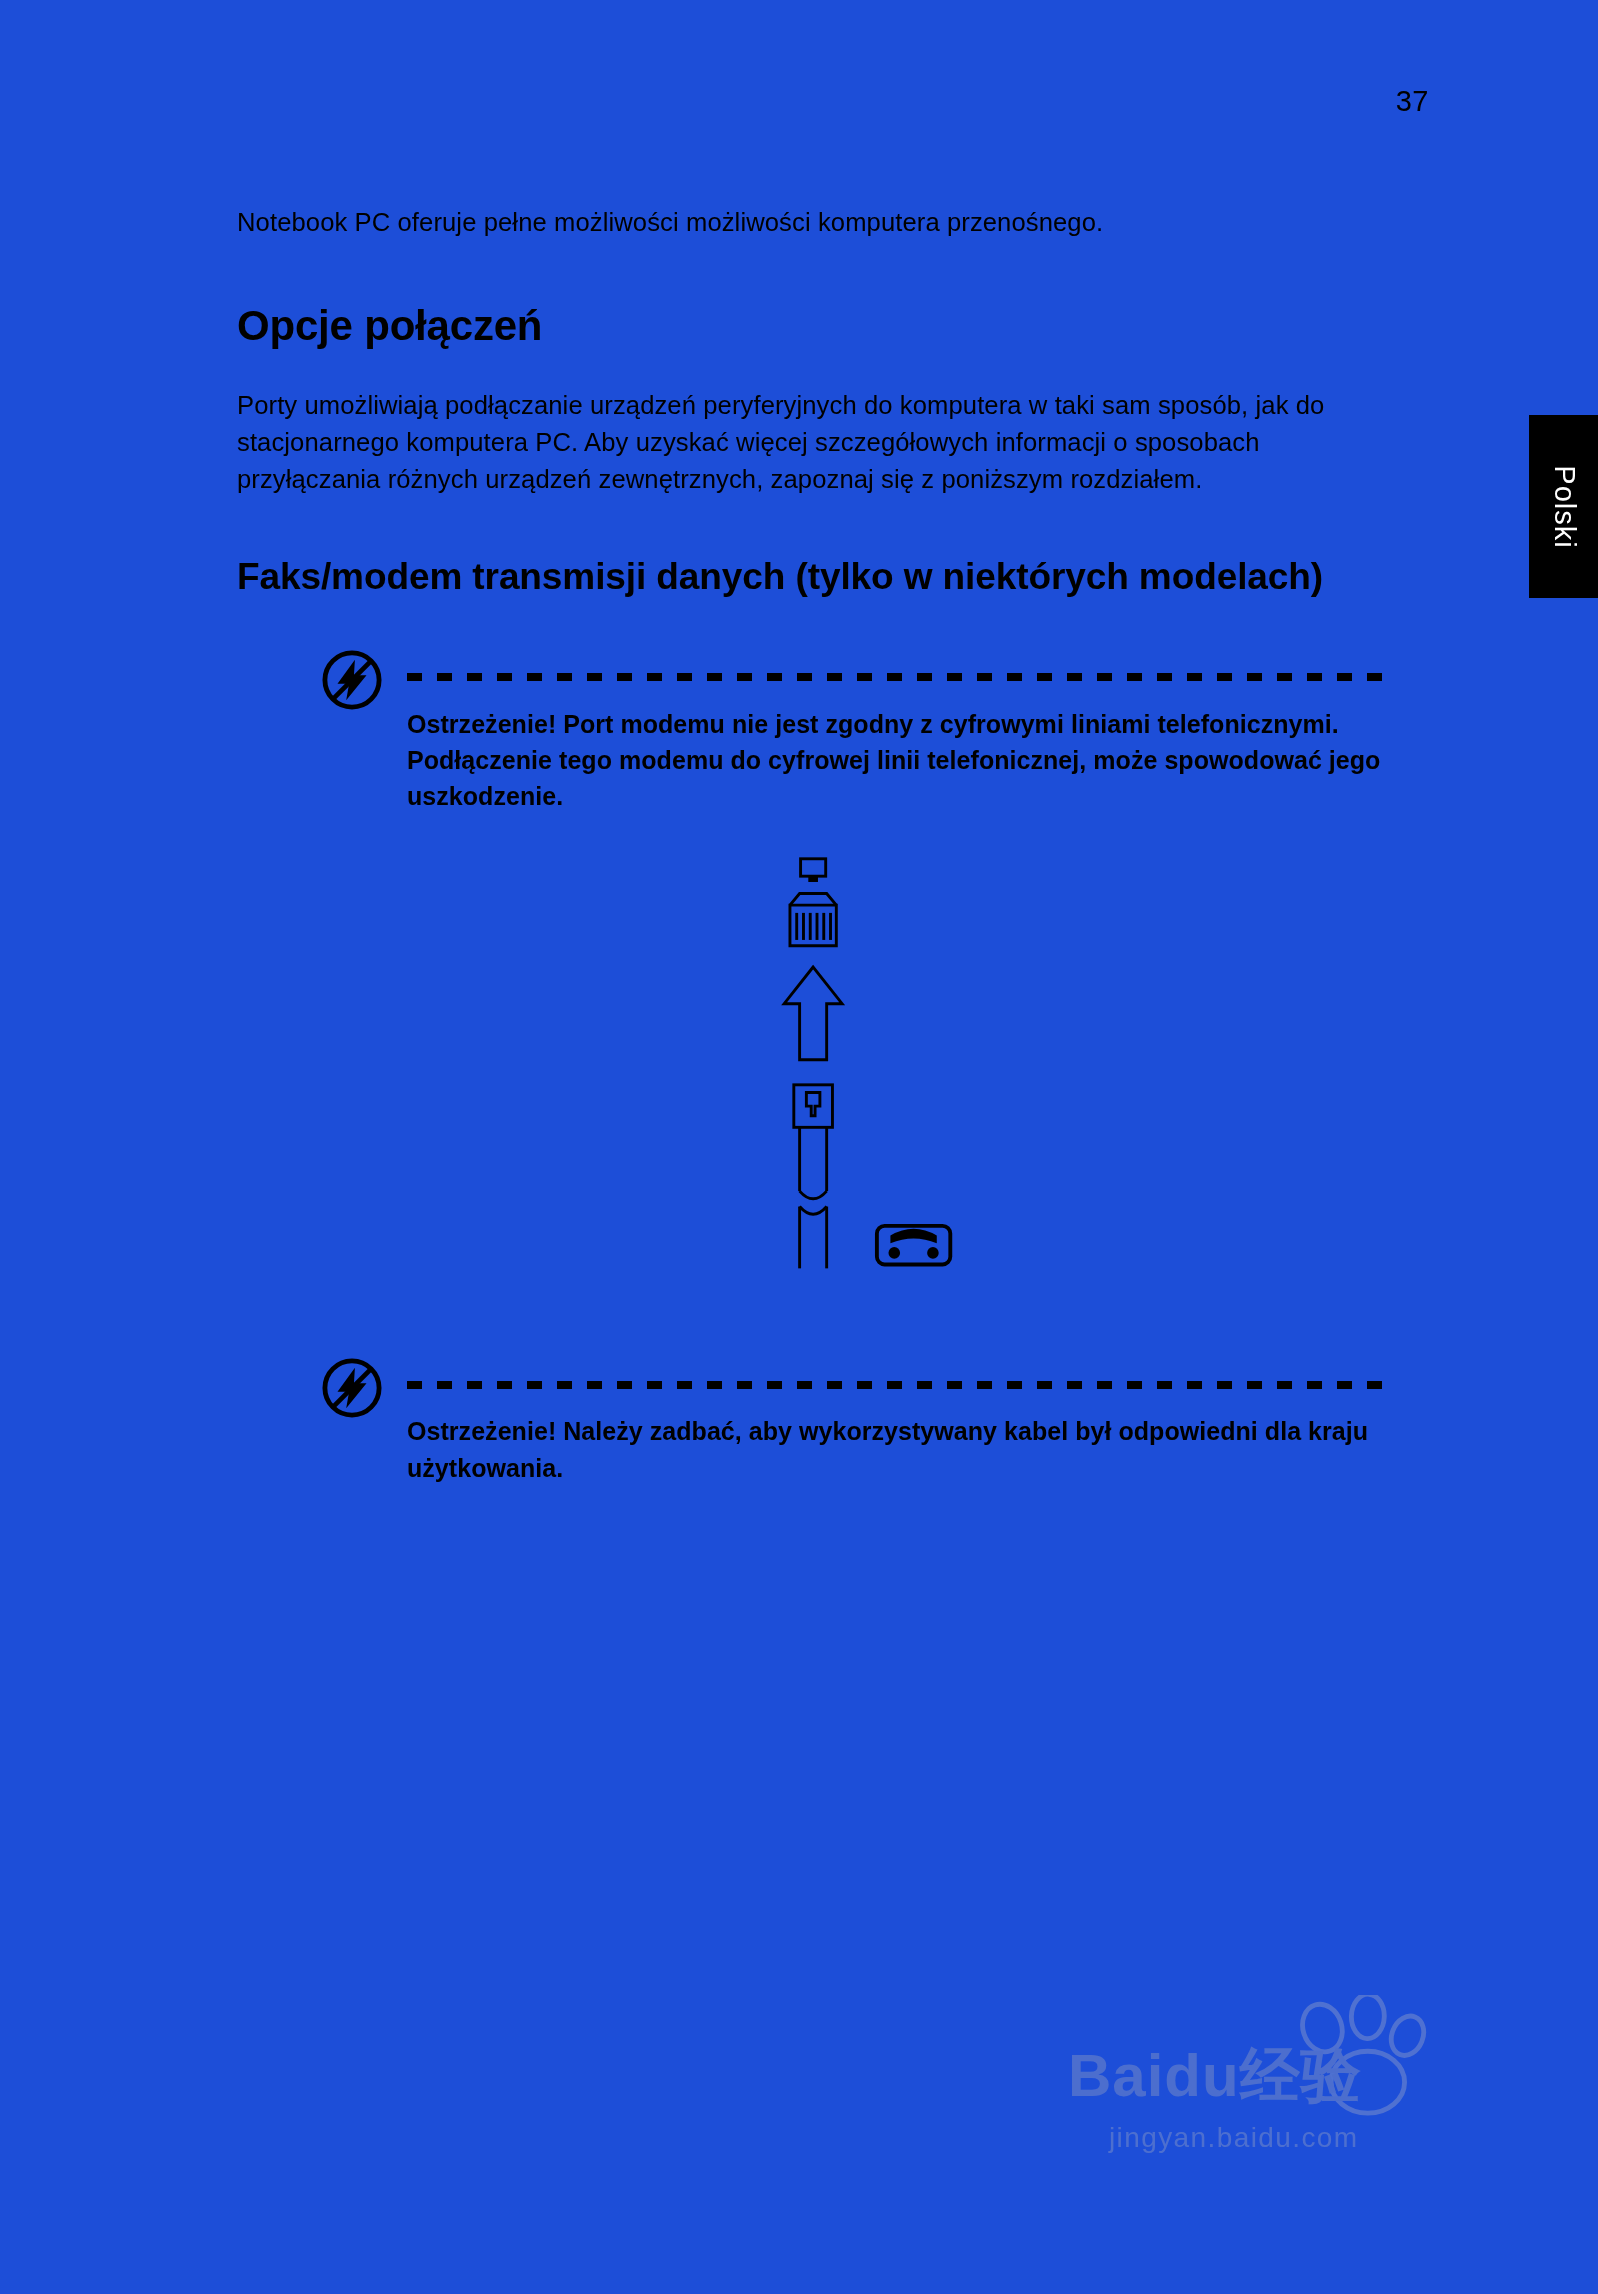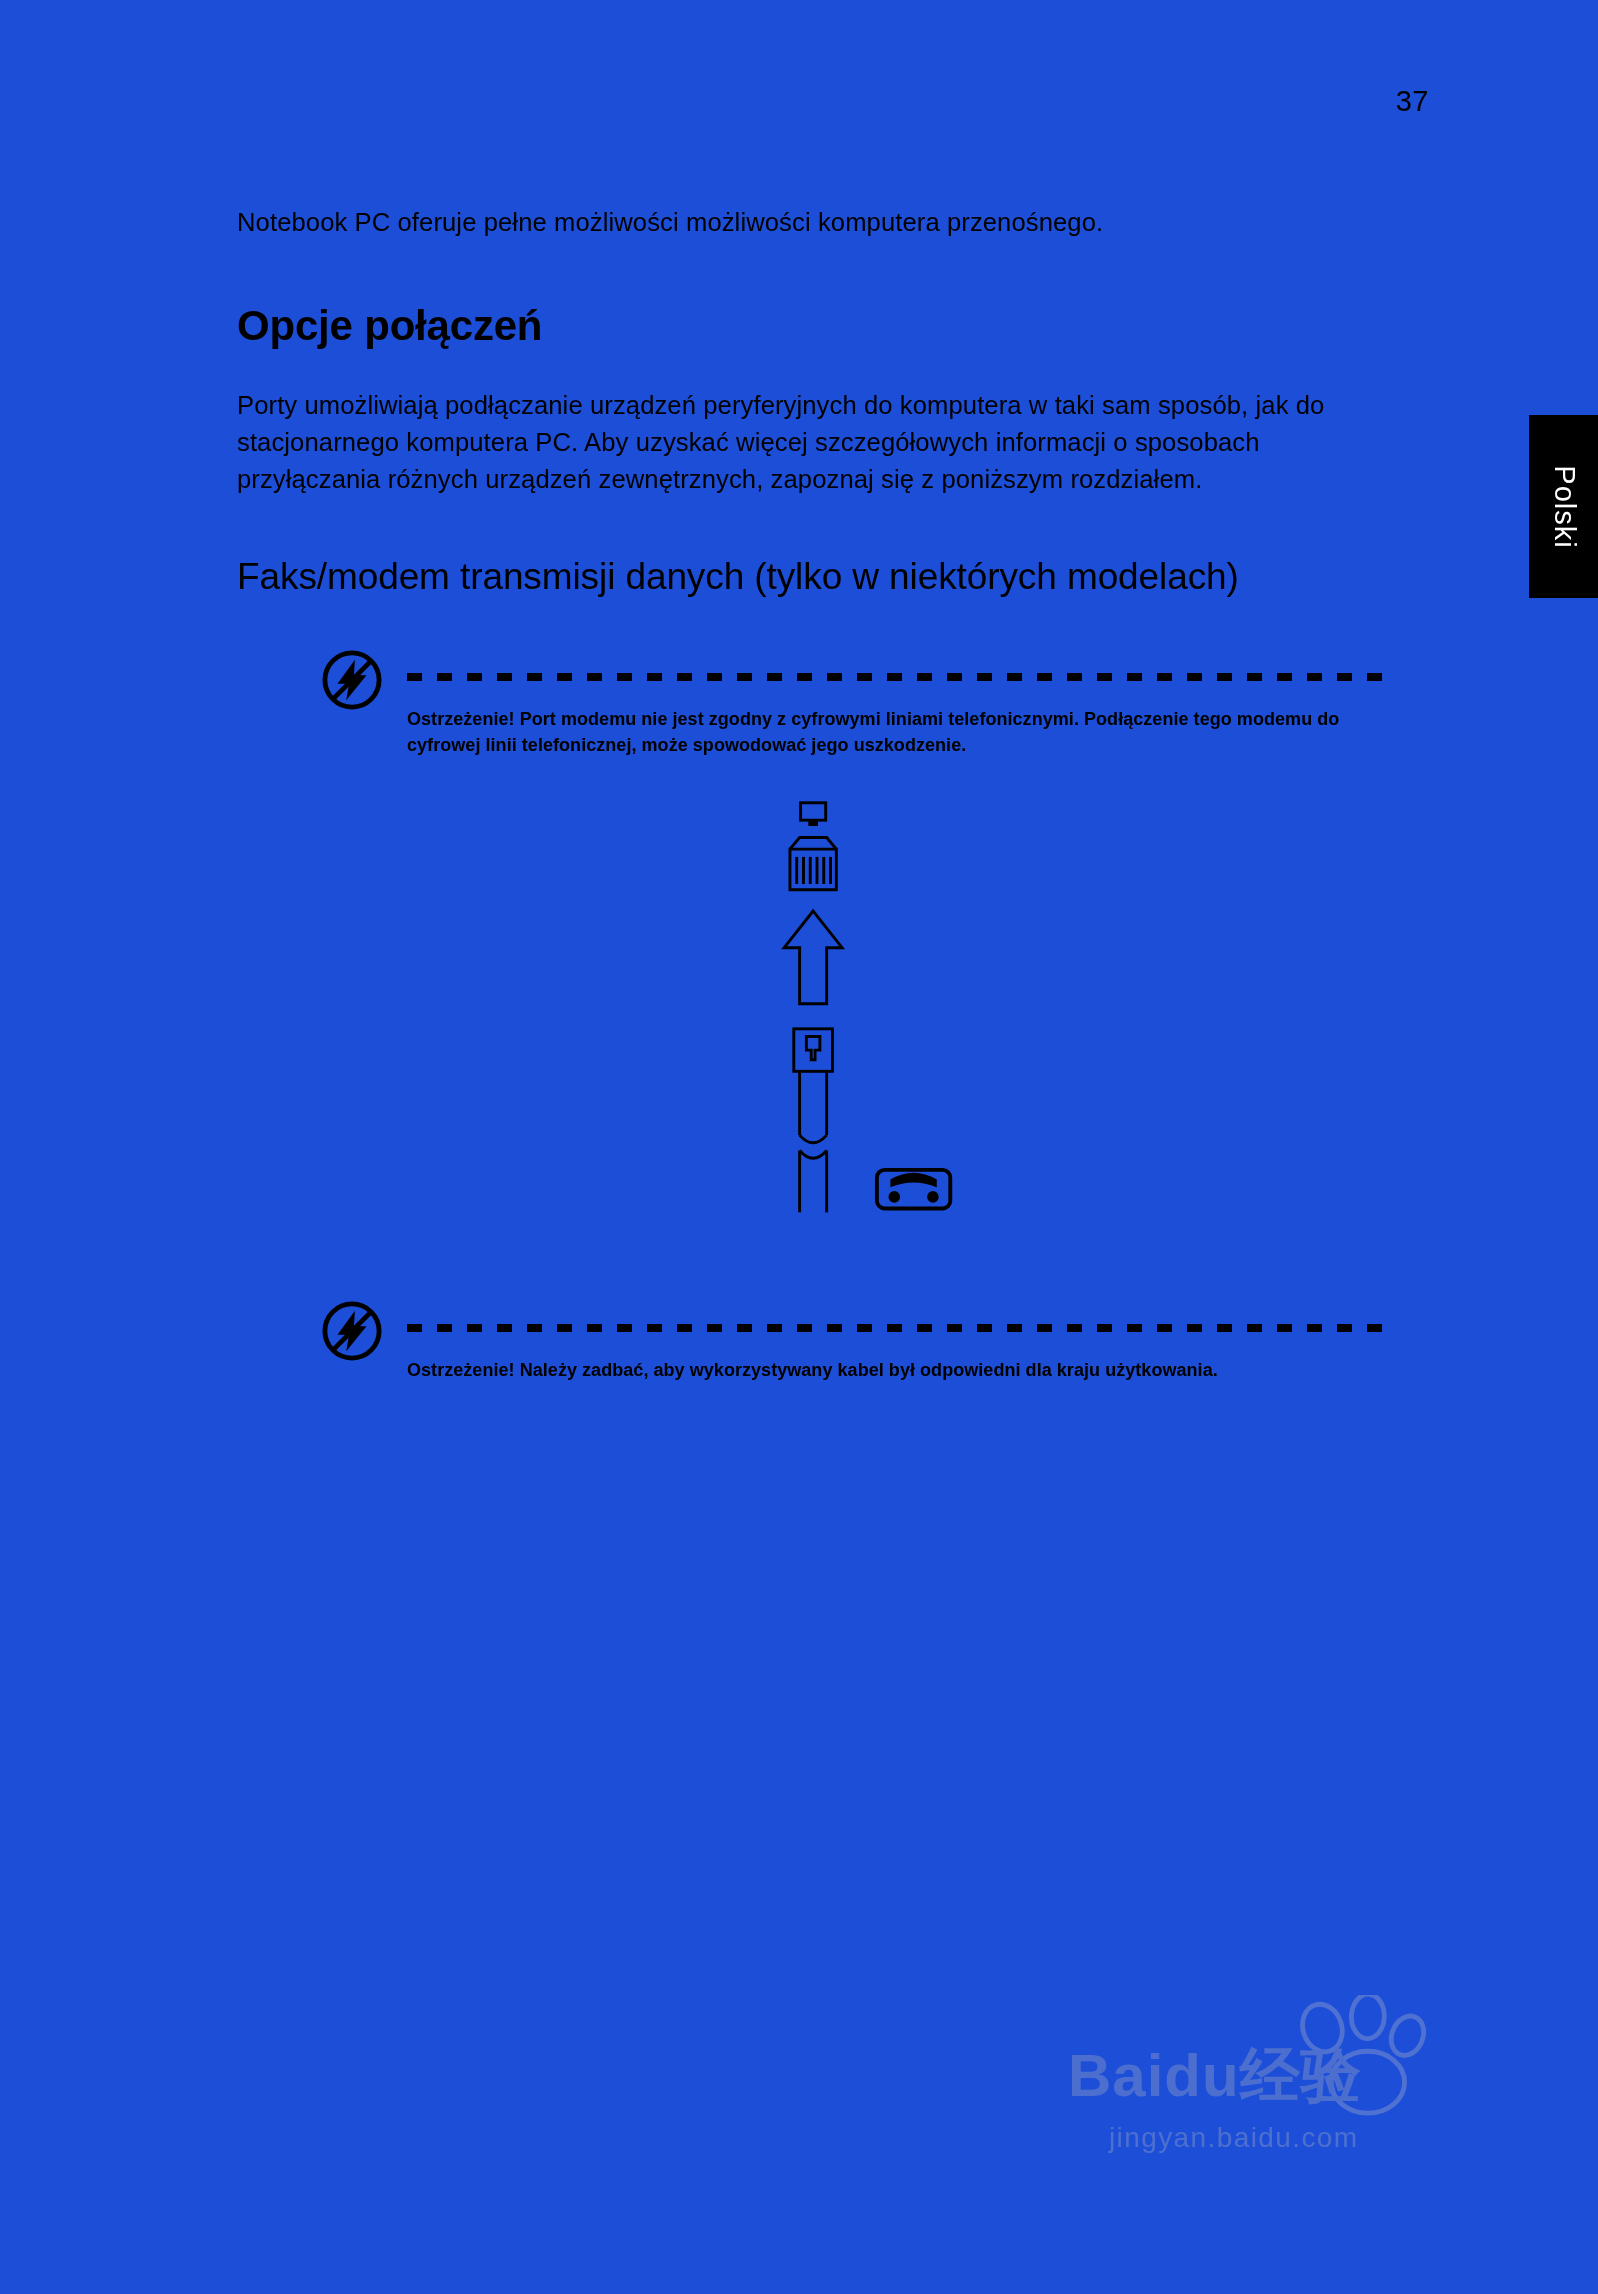--- a/index.html
+++ b/index.html
@@ -75,21 +75,21 @@
   h2.section-title {
     font-size: 42px;
     font-weight: bold;
     line-height: 1.2;
     margin: 60px 0 0 0;
     letter-spacing: -0.2px;
   }
 
   h3.sub-title {
     font-size: 37px;
-    font-weight: normal;
+    font-weight: bold;
     line-height: 1.24;
     margin: 56px 0 0 0;
     letter-spacing: -0.1px;
   }
 
   
   .warning {
     position: relative;
     margin: 56px 0 0 0;
     padding-left: 170px;
@@ -110,21 +110,21 @@
     height: 7.7px;
     background-image: repeating-linear-gradient(
       to right,
       #000 0px, #000 15.4px,
       rgba(0,0,0,0) 15.4px, rgba(0,0,0,0) 30px
     );
   }
   .warning .warn-text {
     margin: 0;
     padding-top: 50px;
-    font-size: 18px;
+    font-size: 25px;
     font-weight: bold;
     line-height: 1.45;
     letter-spacing: 0.05px;
   }
 
   
   .diagram {
     margin: 39px 0 0 0;
     display: flex;
     justify-content: center;

